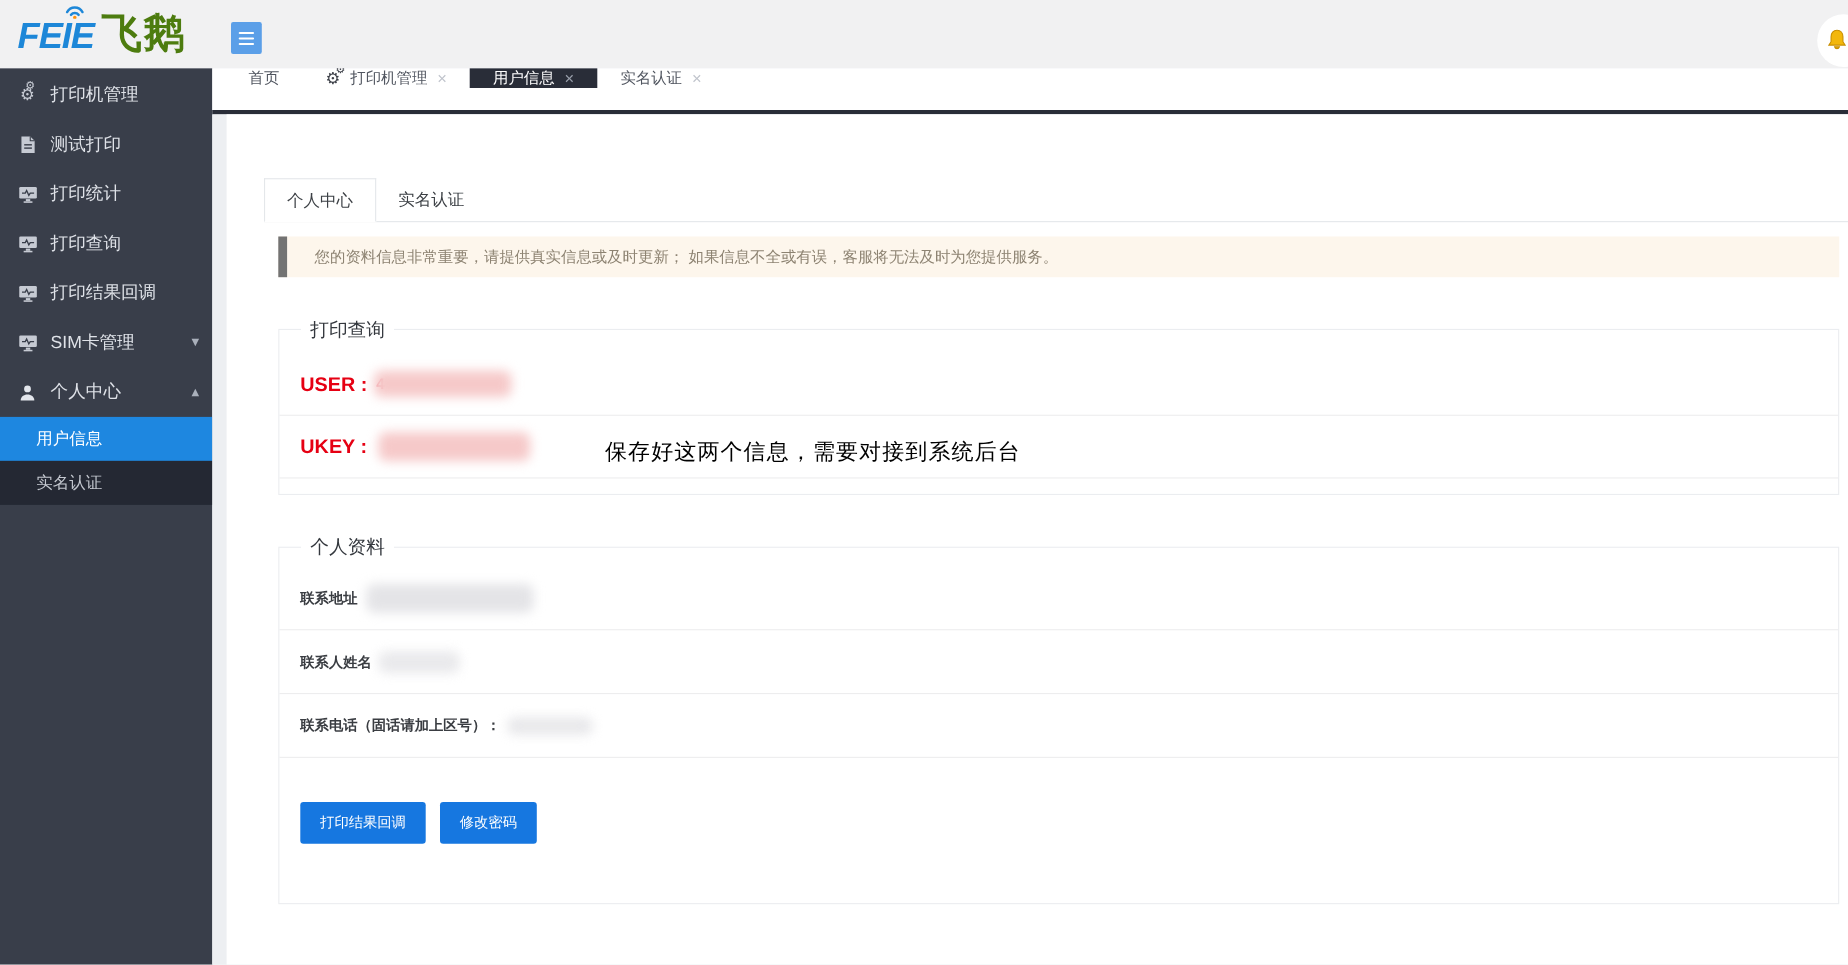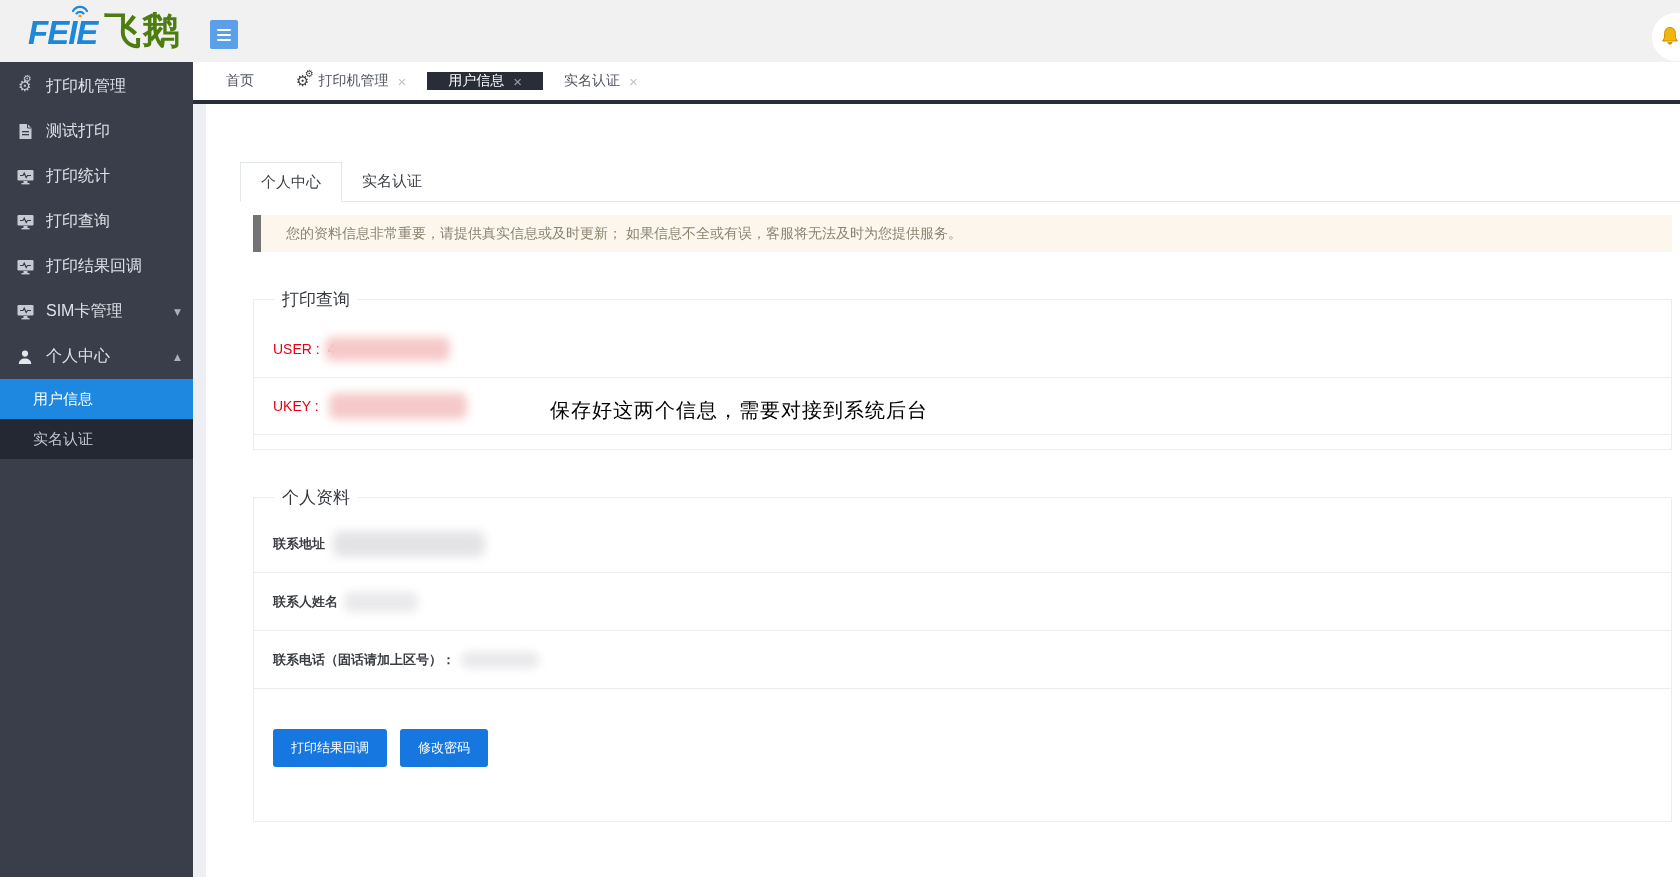--- a/index.html
+++ b/index.html
@@ -3,62 +3,62 @@
 <meta charset="utf-8">
 <style>
   html,body{margin:0;padding:0}
   body{
     width:1680px;height:877px;overflow:hidden;
     font-family:"Liberation Sans","DejaVu Sans",sans-serif;
     background:#edeff2;
   }
   
   .header{height:62px;background:#f1f1f2;position:relative;z-index:3}
-  .logo{position:absolute;left:28px;top:12px;display:flex;align-items:flex-end;cursor:pointer}
+  .logo{position:absolute;left:16px;top:12px;display:flex;align-items:flex-end;cursor:pointer}
   .logo-en{font-size:33px;line-height:1;font-weight:bold;font-style:italic;color:#1d87d8;letter-spacing:-1px;position:relative}
   .logo-wifi{position:absolute;left:42px;top:-9px}
   .logo-cn{font-size:37px;line-height:1;font-weight:bold;color:#4d7c0f;margin-left:7px;letter-spacing:1px}
   .hamburger{position:absolute;left:210px;top:20px;width:28px;height:29px;background:#5b9fe8;border-radius:2px;
     display:flex;flex-direction:column;justify-content:center;align-items:center;gap:3px;cursor:pointer}
   .hamburger i{display:block;width:14px;height:2px;background:#fff;border-radius:1px}
   .bell-wrap{position:absolute;right:-20px;top:13px;width:48px;height:48px;background:#fff;border-radius:50%;
     display:flex;align-items:center;justify-content:flex-start;padding-left:6px;box-sizing:border-box;cursor:pointer}
   
   .layout{display:flex;height:815px}
   .sidebar{width:193px;flex:none;background:#393e4a;padding-top:2px}
   .menu-item{height:45px;display:flex;align-items:center;padding:0 12px 0 14px;color:#dfe2e8;font-size:16px;cursor:pointer}
   .menu-item .micon{width:22px;margin-right:10px;display:flex;justify-content:center;align-items:center;color:#c6cad3}
   .gear-combo{position:relative;font-size:15px;line-height:1;font-family:"DejaVu Sans",sans-serif}
   .gear-combo .g2{position:absolute;font-size:10px;left:9px;top:-5px}
   .menu-item .caret{margin-left:auto;font-size:9px;color:#aab0bb;font-family:"DejaVu Sans",sans-serif}
   .sub-item{height:40px;display:flex;align-items:center;padding-left:33px;font-size:15px;background:#242833;color:#c3c7cf;cursor:pointer}
   .sub-item.active{background:#1e87e0;color:#fff}
   .main{flex:1;display:flex;flex-direction:column;min-width:0}
   
-  .toptabs{height:38px;background:#fff;display:flex;align-items:center;padding-left:12px}
+  .toptabs{height:38px;background:#fff;display:flex;align-items:flex-start;padding-left:12px}
   .ttab{display:flex;align-items:center;padding:0 21px;font-size:14px;color:#50555f;gap:9px;cursor:pointer;white-space:nowrap}
   .ttab .tico{color:#3c3f47}
   .ttab .close{color:#c0c4cc;font-size:15px;line-height:1}
   .ttab.active{background:#292d38;color:#fff}
   .ttab.active .close{color:#9aa0ac}
   .strip{height:4px;background:#292d38}
   
   .workspace{flex:1;background:#edeff2;padding-left:13px;min-height:0}
   .panel{background:#fff;height:100%;box-sizing:border-box;padding:58px 0 0 34px;overflow:hidden;position:relative}
   .ctabs{display:flex;border-bottom:1px solid #e4e7ea;height:39px;align-items:stretch}
   .ctab{padding:0 20px;display:flex;align-items:center;font-size:15px;color:#3c4045;cursor:pointer}
   .ctab.active{background:#fff;border:1px solid #e4e7ea;border-bottom:1px solid #fff;margin-bottom:-1px}
   .notice{margin:13px 8px 0 13px;background:#fdf6ec;border-left:8px solid #737373;height:37px;display:flex;
     align-items:center;padding-left:25px;font-size:14px;color:#8d8372}
   fieldset.box{margin:36px 8px 0 13px;border:1px solid #ebedf0;padding:0;position:relative}
   fieldset.box legend{margin-left:20px;padding:0 8px;font-size:17px;color:#34383e}
   .sec-body{padding-top:10px}
   .row{height:56px;display:flex;align-items:center;padding-left:19px;border-bottom:1px solid #ededee}
   .prow{height:57px}
-  .dev-label{font-size:14px;font-weight:normal;color:#e60013;white-space:nowrap}
+  .dev-label{font-size:18px;font-weight:bold;color:#e60013;white-space:nowrap}
   .plabel{font-size:13px;font-weight:bold;color:#3a3d42;white-space:nowrap}
   .value-prefix{color:#ef8d9c;font-weight:bold;font-size:14px;margin-left:8px}
   .smudge{border-radius:7px;filter:blur(5px)}
   .smudge.pink{background:#f6c9c9}
   .smudge.gray{background:#e4e4e7}
   .annotation{position:absolute;left:296px;top:86px;font-size:20px;color:#000000;white-space:nowrap;letter-spacing:1px}
   .pad-b{height:14px}
   .btns{margin:40px 0 0 19px;display:flex;gap:13px;padding-bottom:54px}
   .btn{height:38px;padding:0 18px;background:#1677e0;color:#fff;font-size:13px;border:none;border-radius:3px;
     display:flex;align-items:center;cursor:pointer;white-space:nowrap}

